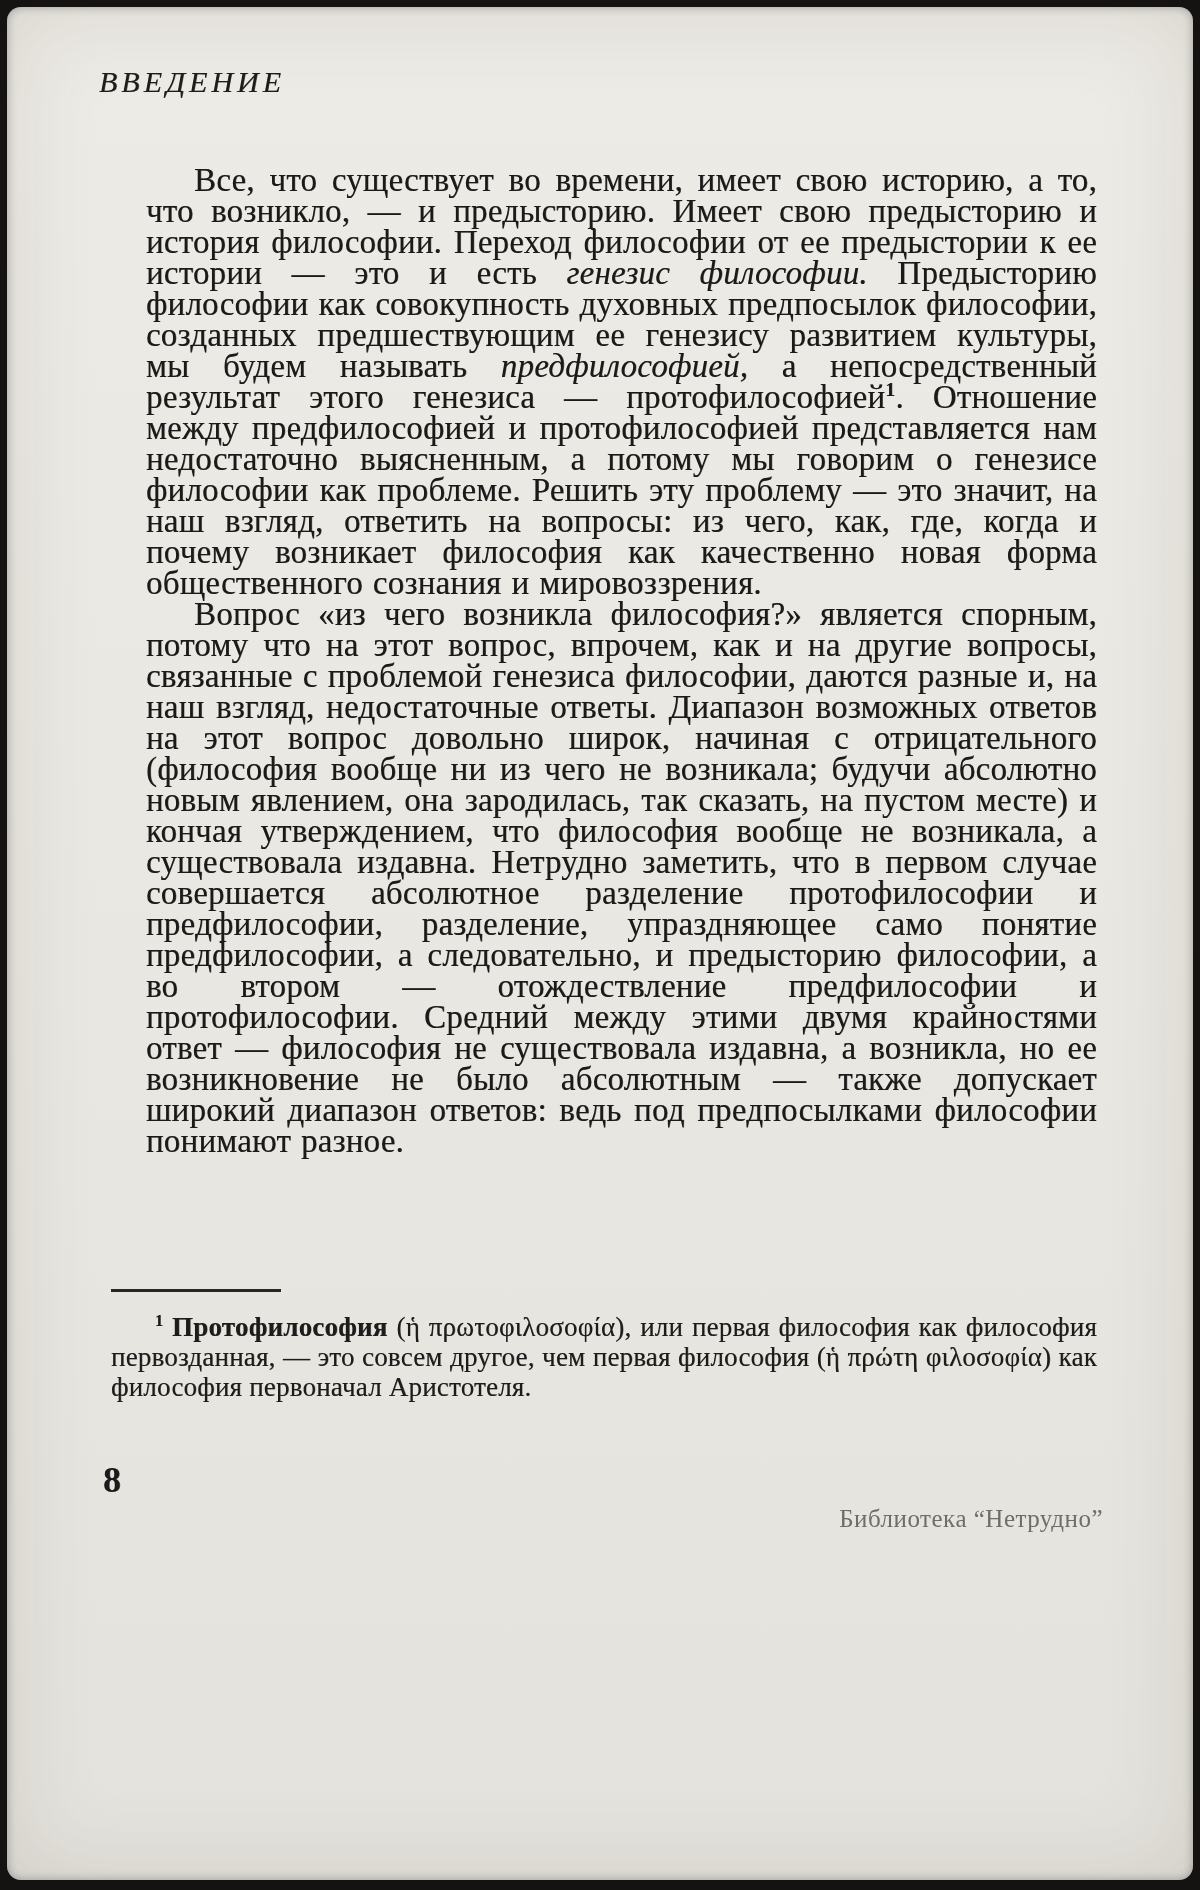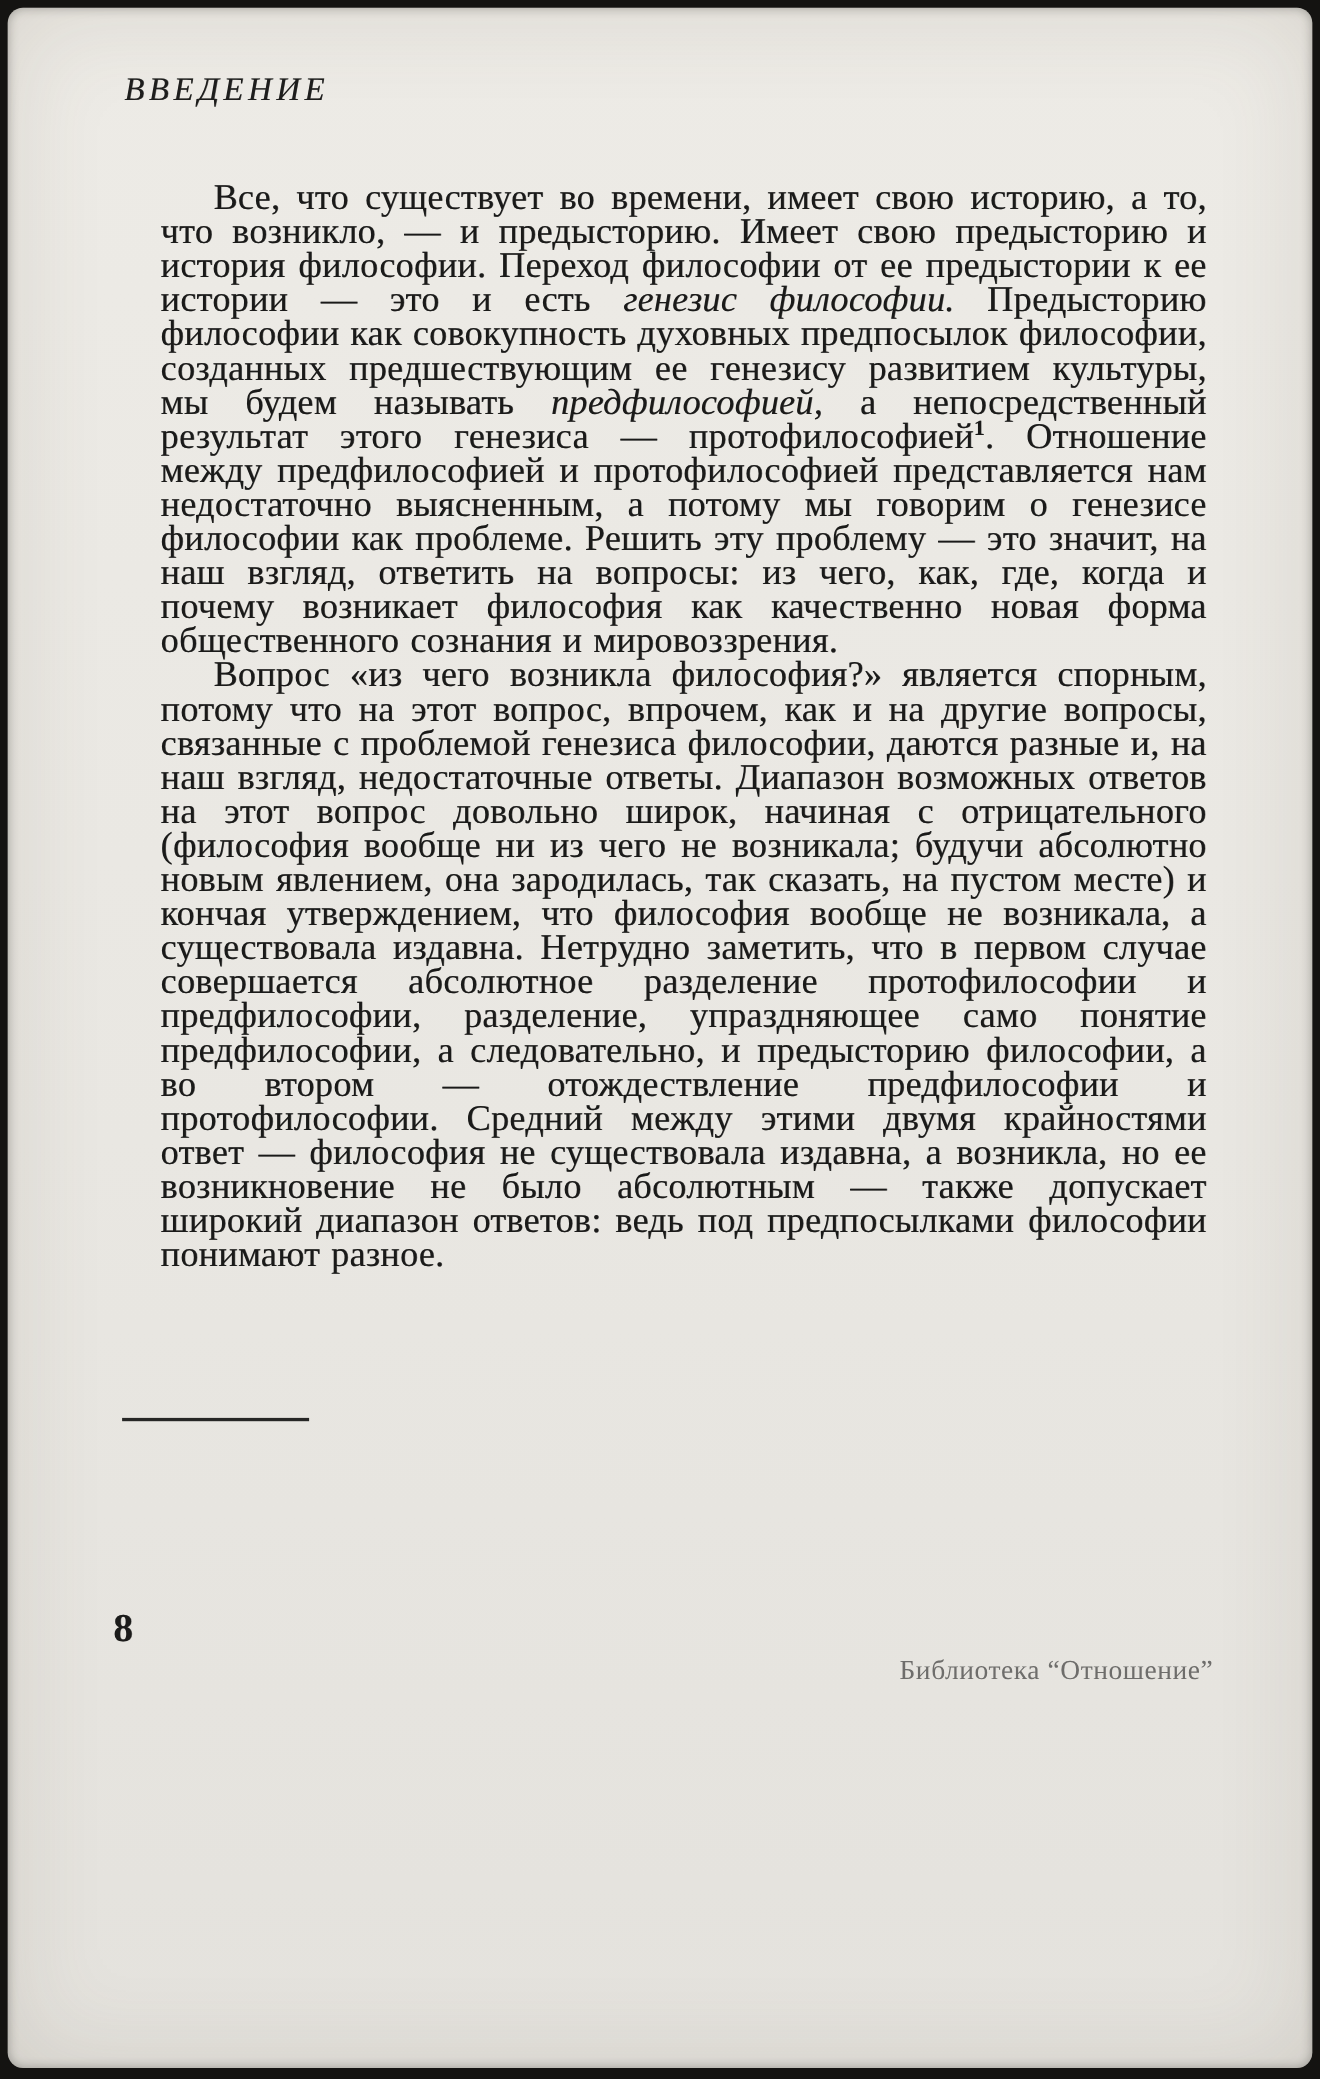--- a/index.html
+++ b/index.html
@@ -19,21 +19,20 @@
     overflow: hidden;
   }
   .chapter-header {
     position: absolute;
     left: 92px; top: 58px;
     font-style: italic;
     font-size: 30px;
     letter-spacing: 4px;
     color: #1d1d1c;
     text-shadow: 0.4px 0 0 rgba(25,25,25,0.55);
-    margin-left: 14px;
   }
   .body-text {
     position: absolute;
     left: 104px; top: 158px;
     width: 986px;
     font-size: 33px;
     line-height: 31px;
     letter-spacing: 0.2px;
     word-spacing: 1.5px;
     color: #1a1a19;
@@ -98,19 +97,20 @@
 
   <div class="chapter-header">ВВЕДЕНИЕ</div>
 
   <div class="body-text">
     <p><span>Все, что существует во времени, имеет свою историю, а то, что возникло, — и предысторию. Имеет свою предысторию и история философии. Переход философии от ее предыстории к ее истории — это и есть </span><span class="it">генезис философии.</span><span> Предысторию философии как совокупность духовных предпосылок философии, созданных предшествующим ее генезису развитием культуры, мы будем называть </span><span class="it">предфилософией,</span><span> а непосредственный результат этого генезиса — протофилософией</span><sup class="fnref">1</sup><span>. Отношение между предфилософией и протофилософией представляется нам недостаточно выясненным, а потому мы говорим о генезисе философии как проблеме. Решить эту проблему — это значит, на наш взгляд, ответить на вопросы: из чего, как, где, когда и почему возникает философия как качественно новая форма общественного сознания и мировоззрения.</span></p>
     <p><span>Вопрос «из чего возникла философия?» является спорным, потому что на этот вопрос, впрочем, как и на другие вопросы, связанные с проблемой генезиса философии, даются разные и, на наш взгляд, недостаточные ответы. Диапазон возможных ответов на этот вопрос довольно широк, начиная с отрицательного (философия вообще ни из чего не возникала; будучи абсолютно новым явлением, она зародилась, так сказать, на пустом месте) и кончая утверждением, что философия вообще не возникала, а существовала издавна. Нетрудно заметить, что в первом случае совершается абсолютное разделение протофилософии и предфилософии, разделение, упраздняющее само понятие предфилософии, а следовательно, и предысторию философии, а во втором — отождествление предфилософии и протофилософии. Средний между этими двумя крайностями ответ — философия не существовала издавна, а возникла, но ее возникновение не было абсолютным — также допускает широкий диапазон ответов: ведь под предпосылками философии понимают разное.</span></p>
   </div>
 
   <div class="footnote-section">
     <div class="fn-rule"></div>
+    <p class="fn-text"><sup>1</sup> <b>Протофилософия</b><span> (ἡ πρωτοφιλοσοφία), или первая философия как философия первозданная, — это совсем другое, чем первая философия (ἡ πρώτη φιλοσοφία) как философия первоначал Аристотеля.</span></p>
   </div>
 
   <div class="page-number">8</div>
 
-  <div class="watermark">Библиотека “Отношение”</div>
+  <div class="watermark">Библиотека “Нетрудно”</div>
 
 </div>
 
 </body></html>

